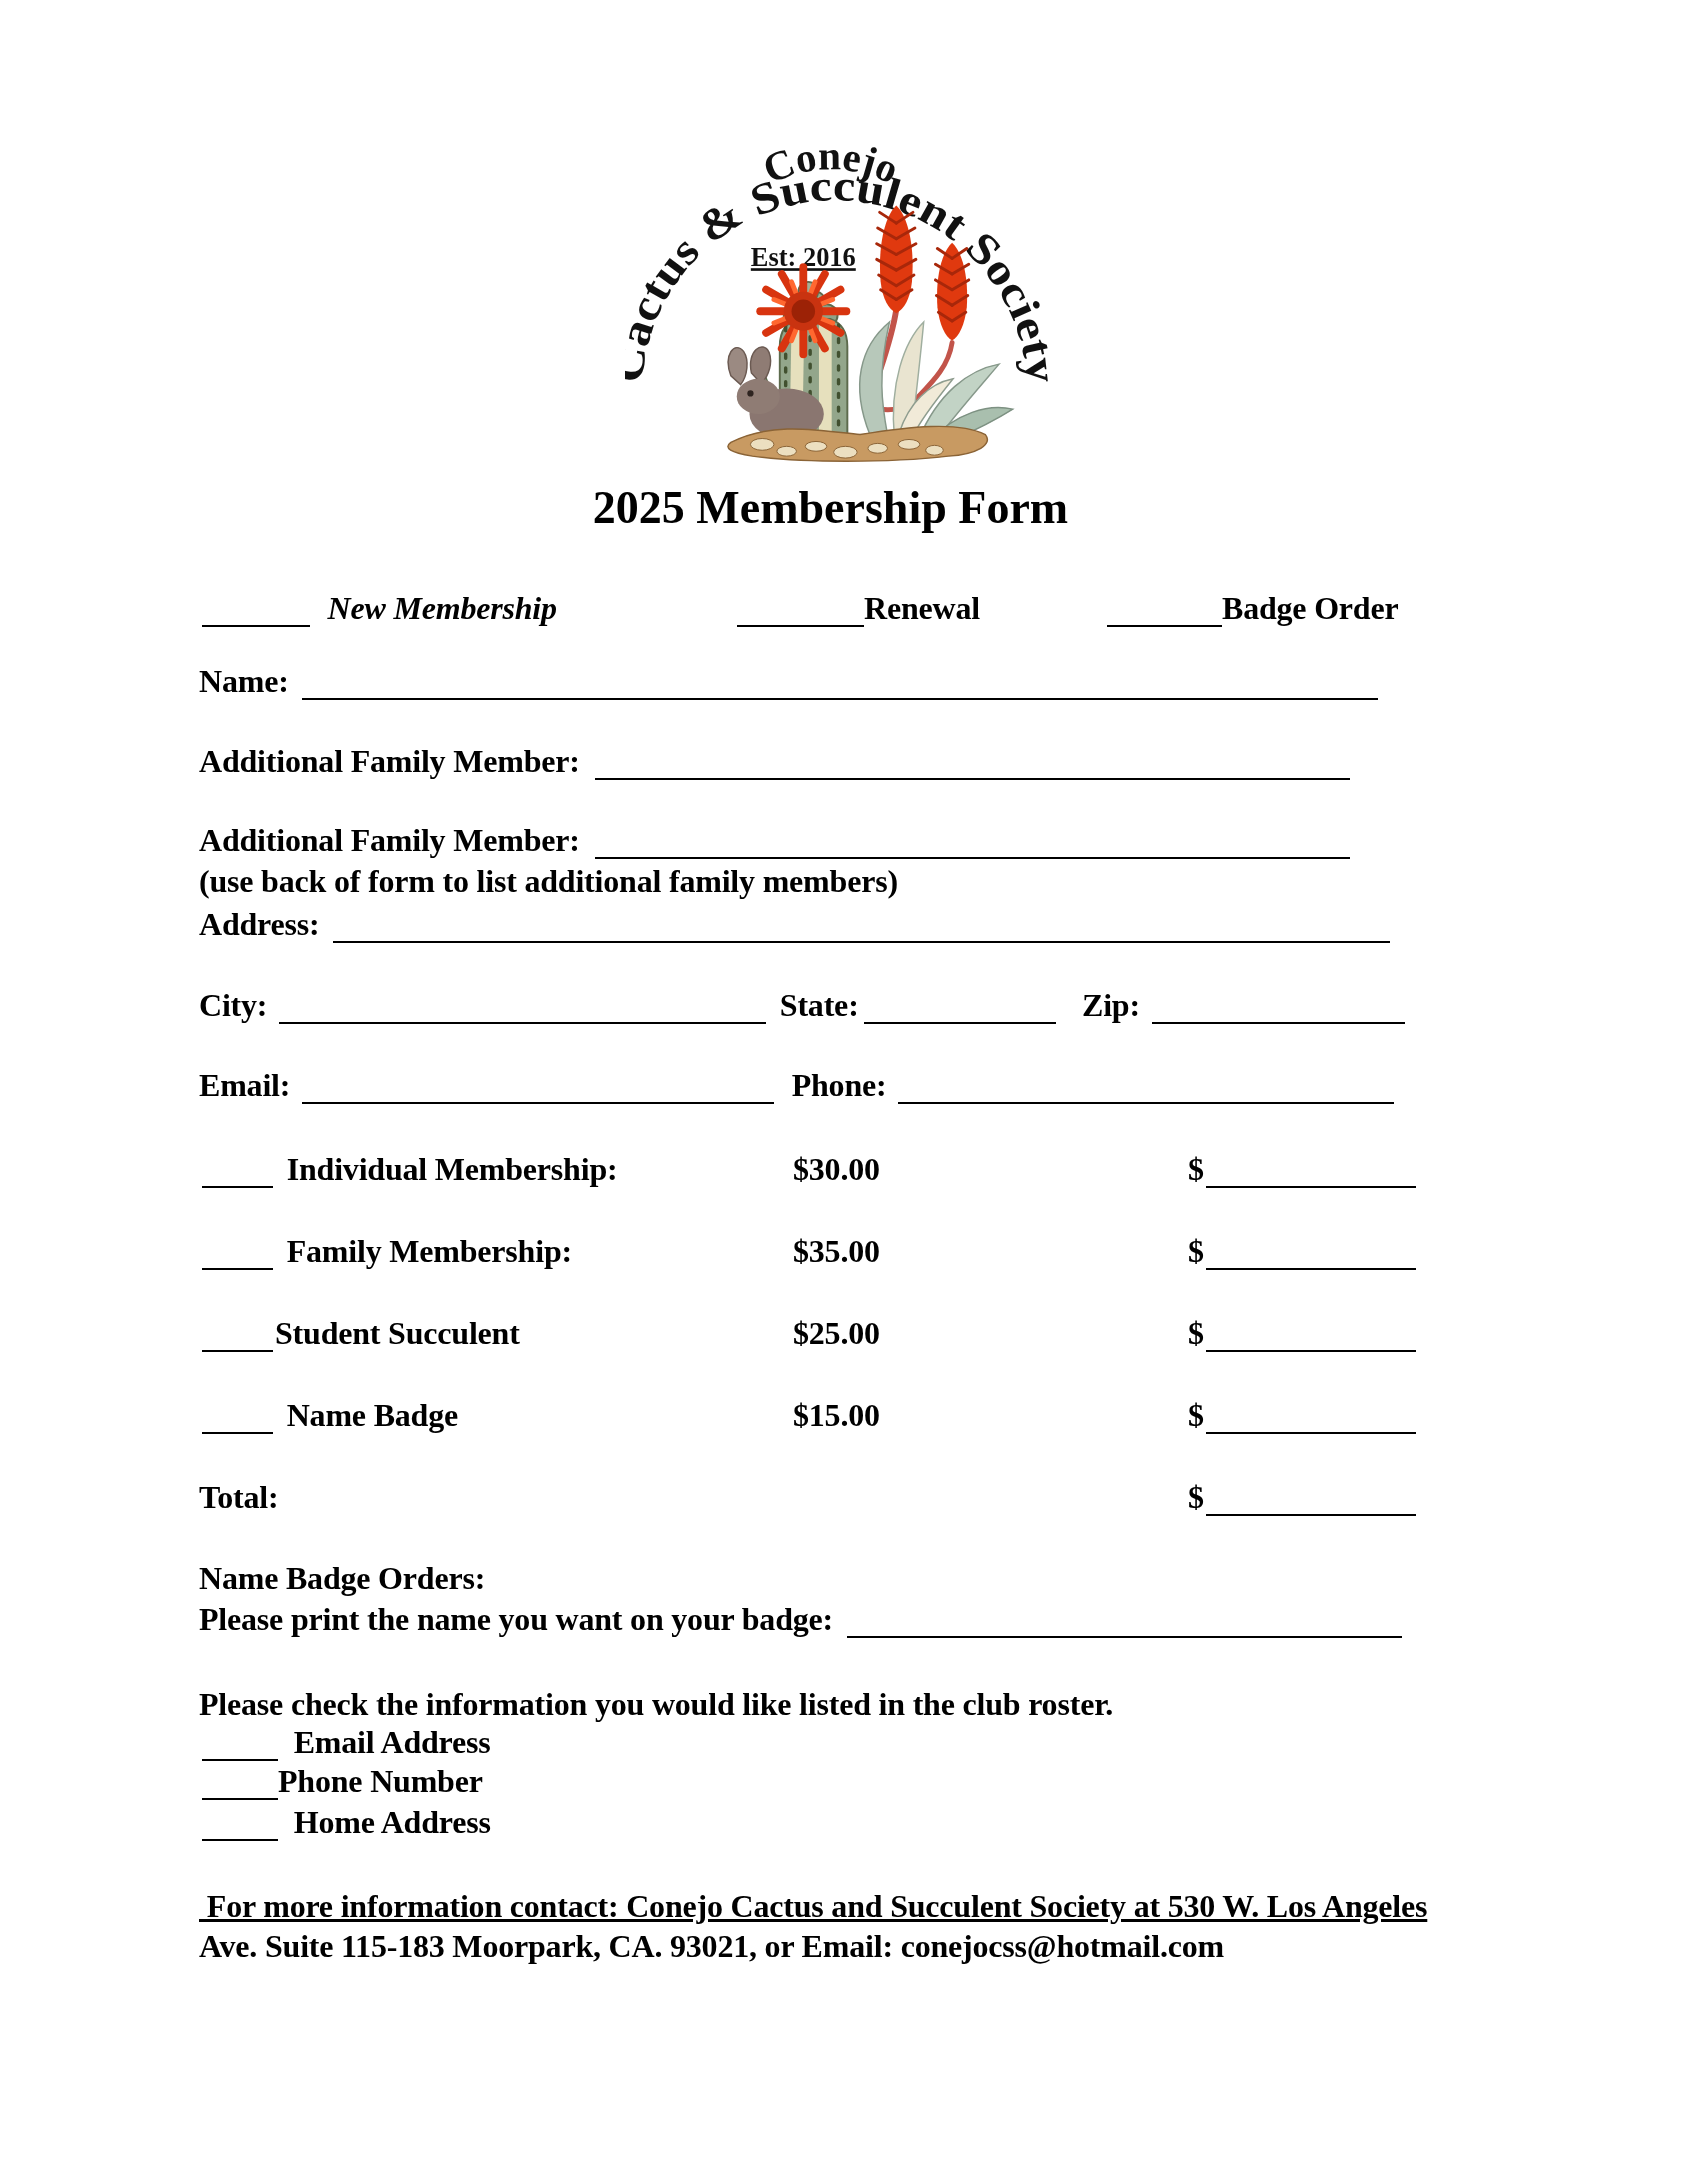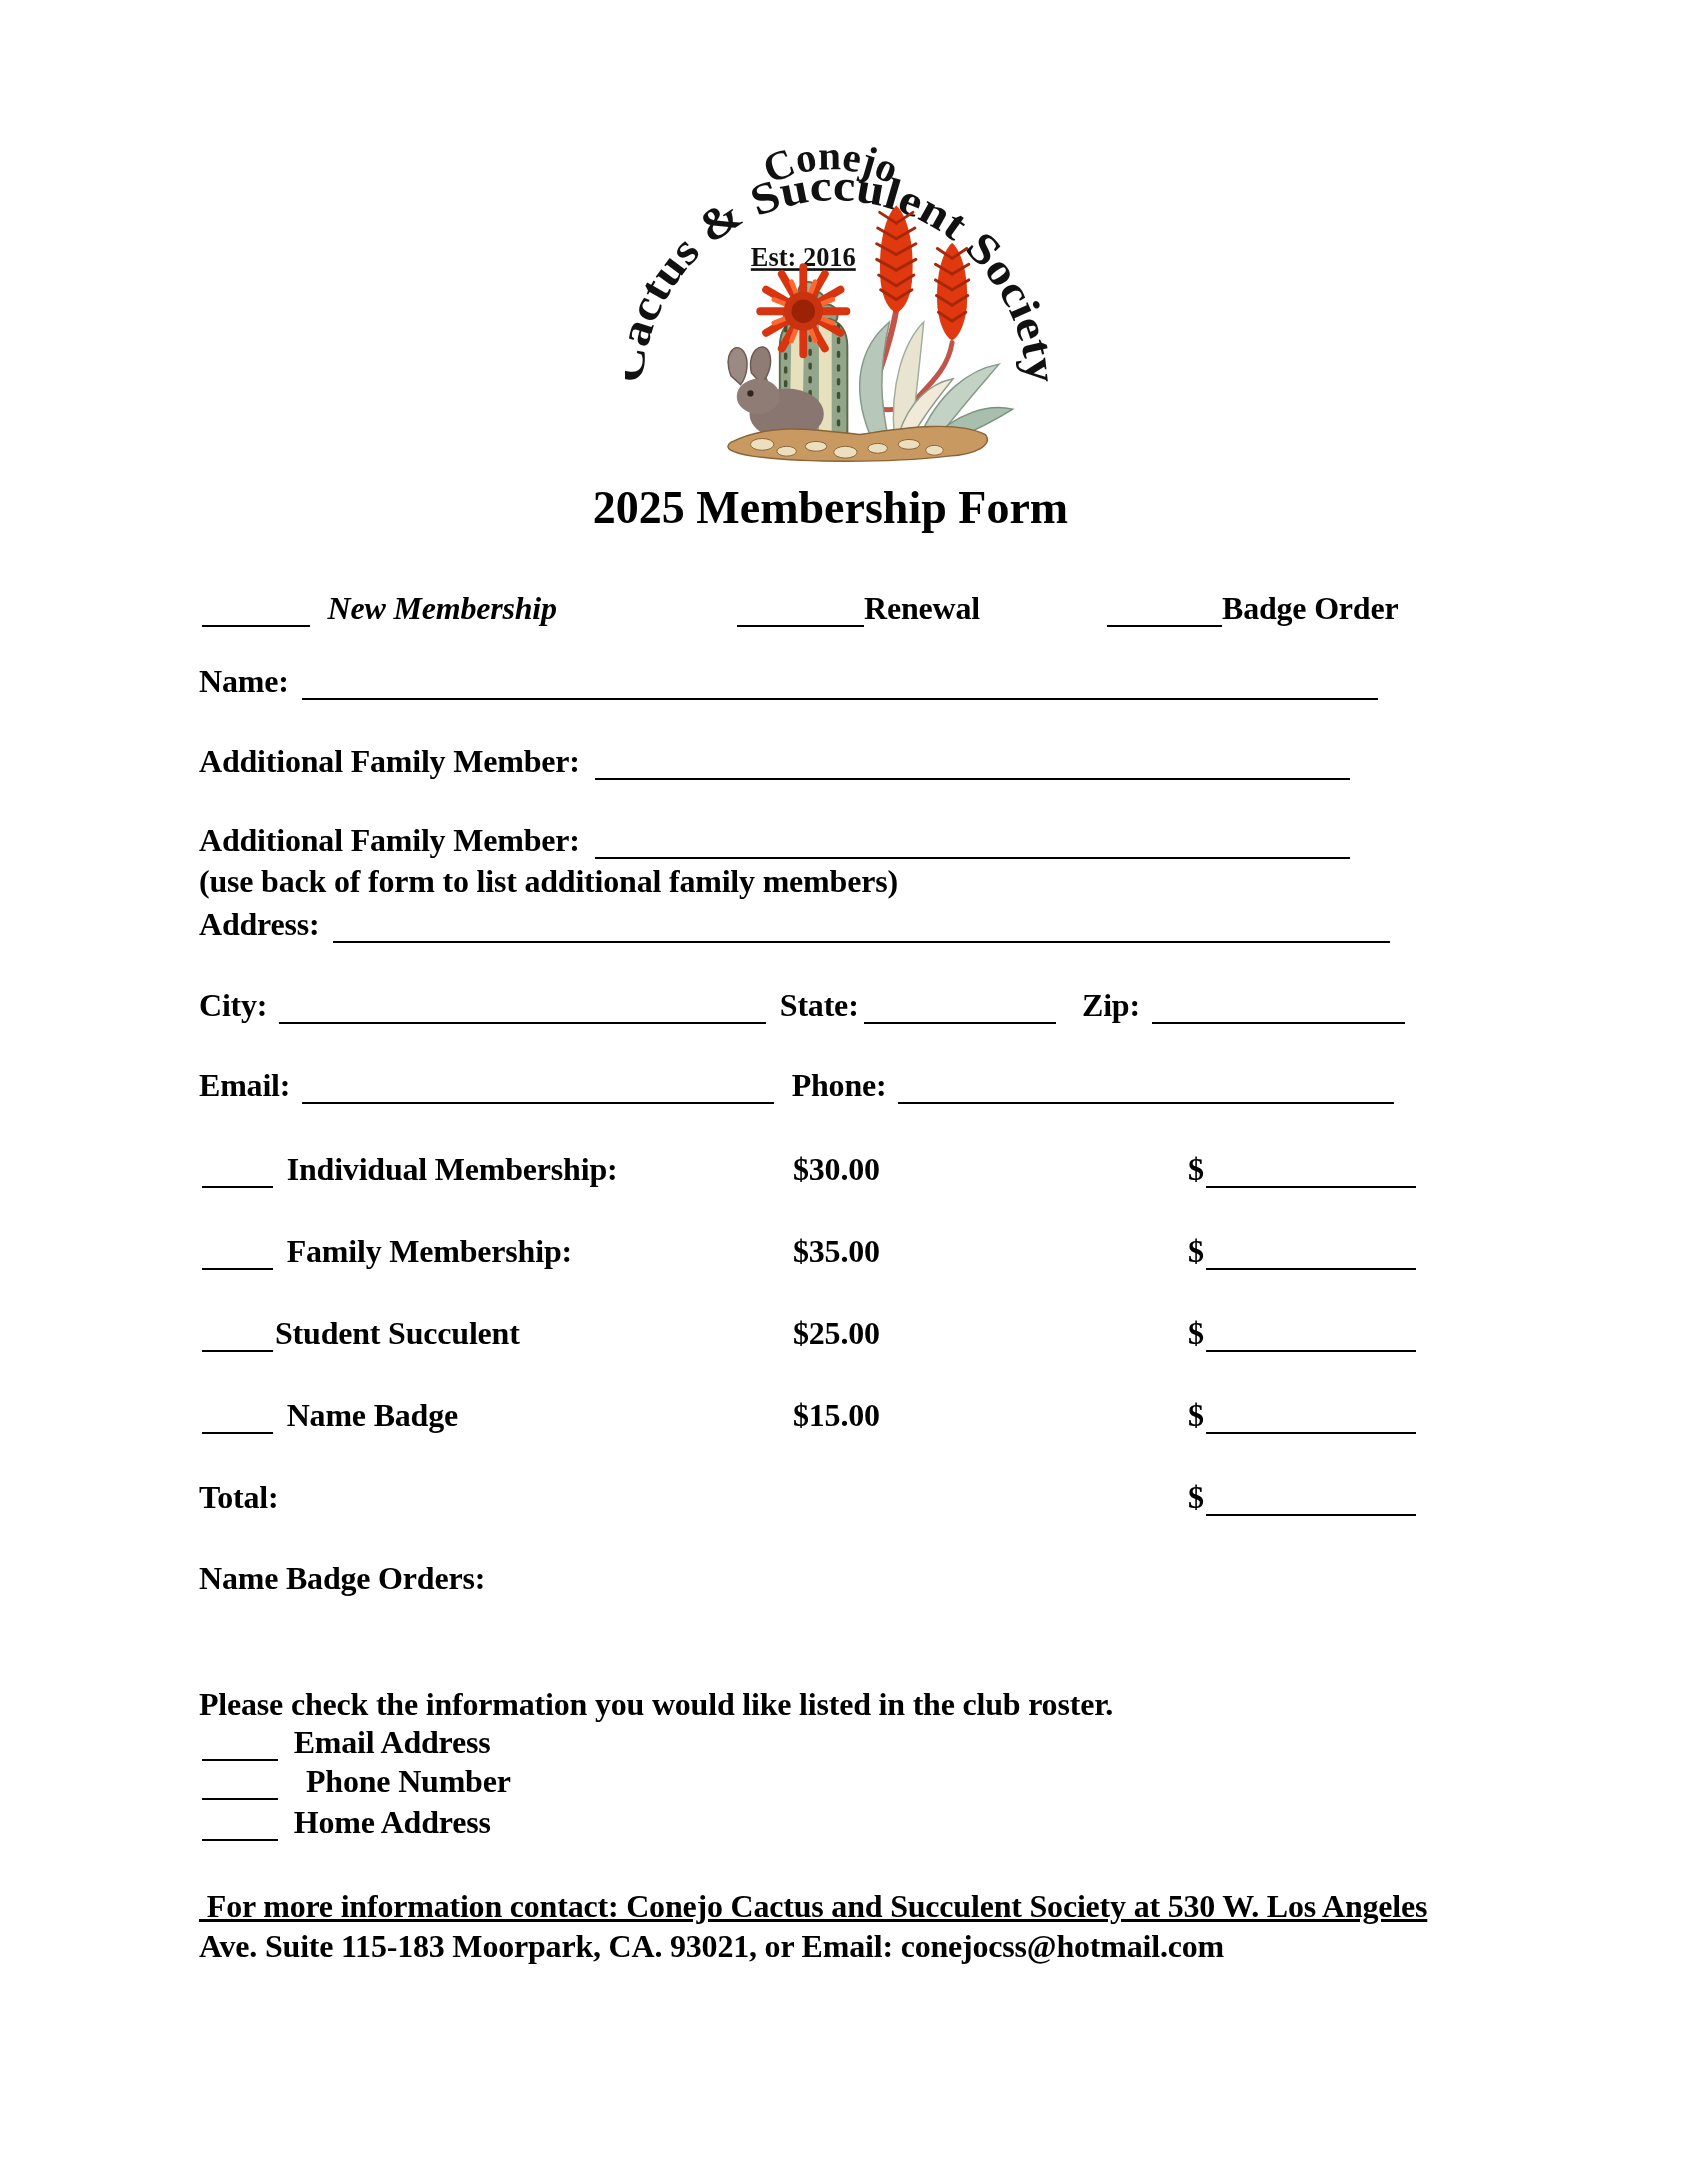--- a/index.html
+++ b/index.html
@@ -203,23 +203,24 @@
 
   <div class="row" style="left:202px; top:1229px; width:1274px;"><span class="bl" style="width:71px;"></span><span style="margin-left:13.7px;">Family Membership:</span><span class="price">$35.00</span><span class="amount"><span>$</span><span class="bl" style="width:210px; margin-left:2px;"></span></span></div>
 
   <div class="row" style="left:202px; top:1311px; width:1274px;"><span class="bl" style="width:71px;"></span><span style="margin-left:2px;">Student Succulent</span><span class="price">$25.00</span><span class="amount"><span>$</span><span class="bl" style="width:210px; margin-left:2px;"></span></span></div>
 
   <div class="row" style="left:202px; top:1393px; width:1274px;"><span class="bl" style="width:71px;"></span><span style="margin-left:13.7px;">Name Badge</span><span class="price">$15.00</span><span class="amount"><span>$</span><span class="bl" style="width:210px; margin-left:2px;"></span></span></div>
 
   <div class="row" style="left:199px; top:1475px; width:1277px;"><span>Total:</span><span class="amount" style="left:989px;"><span>$</span><span class="bl" style="width:210px; margin-left:2px;"></span></span></div>
 
   <div class="row" style="left:199px; top:1556px;">Name Badge Orders:</div>
+  <div class="row" style="left:199px; top:1597px;"><span>Please print the name you want on your badge:</span><span class="bl" style="width:555px; margin-left:13.7px;"></span></div>
 
   <div class="row" style="left:199px; top:1682px;">Please check the information you would like listed in the club roster.</div>
   <div class="row" style="left:202px; top:1720px;"><span class="bl" style="width:76px;"></span><span style="margin-left:15.7px;">Email Address</span></div>
-  <div class="row" style="left:202px; top:1759px;"><span class="bl" style="width:76px;"></span><span style="margin-left:28px;">Phone Number</span></div>
+  <div class="row" style="left:202px; top:1759px;"><span class="bl" style="width:76px;"></span><span style="margin-left:0;">Phone Number</span></div>
   <div class="row" style="left:202px; top:1800px;"><span class="bl" style="width:76px;"></span><span style="margin-left:15.7px;">Home Address</span></div>
 
   <div class="row pre1" style="left:199px; top:1884px;"> For more information contact: Conejo Cactus and Succulent Society at 530 W. Los Angeles</div>
   <div class="row" style="left:199px; top:1924px;">Ave. Suite 115-183 Moorpark, CA. 93021, or Email: conejocss@hotmail.com</div>
 
 </div>
 
 
 </body></html>

